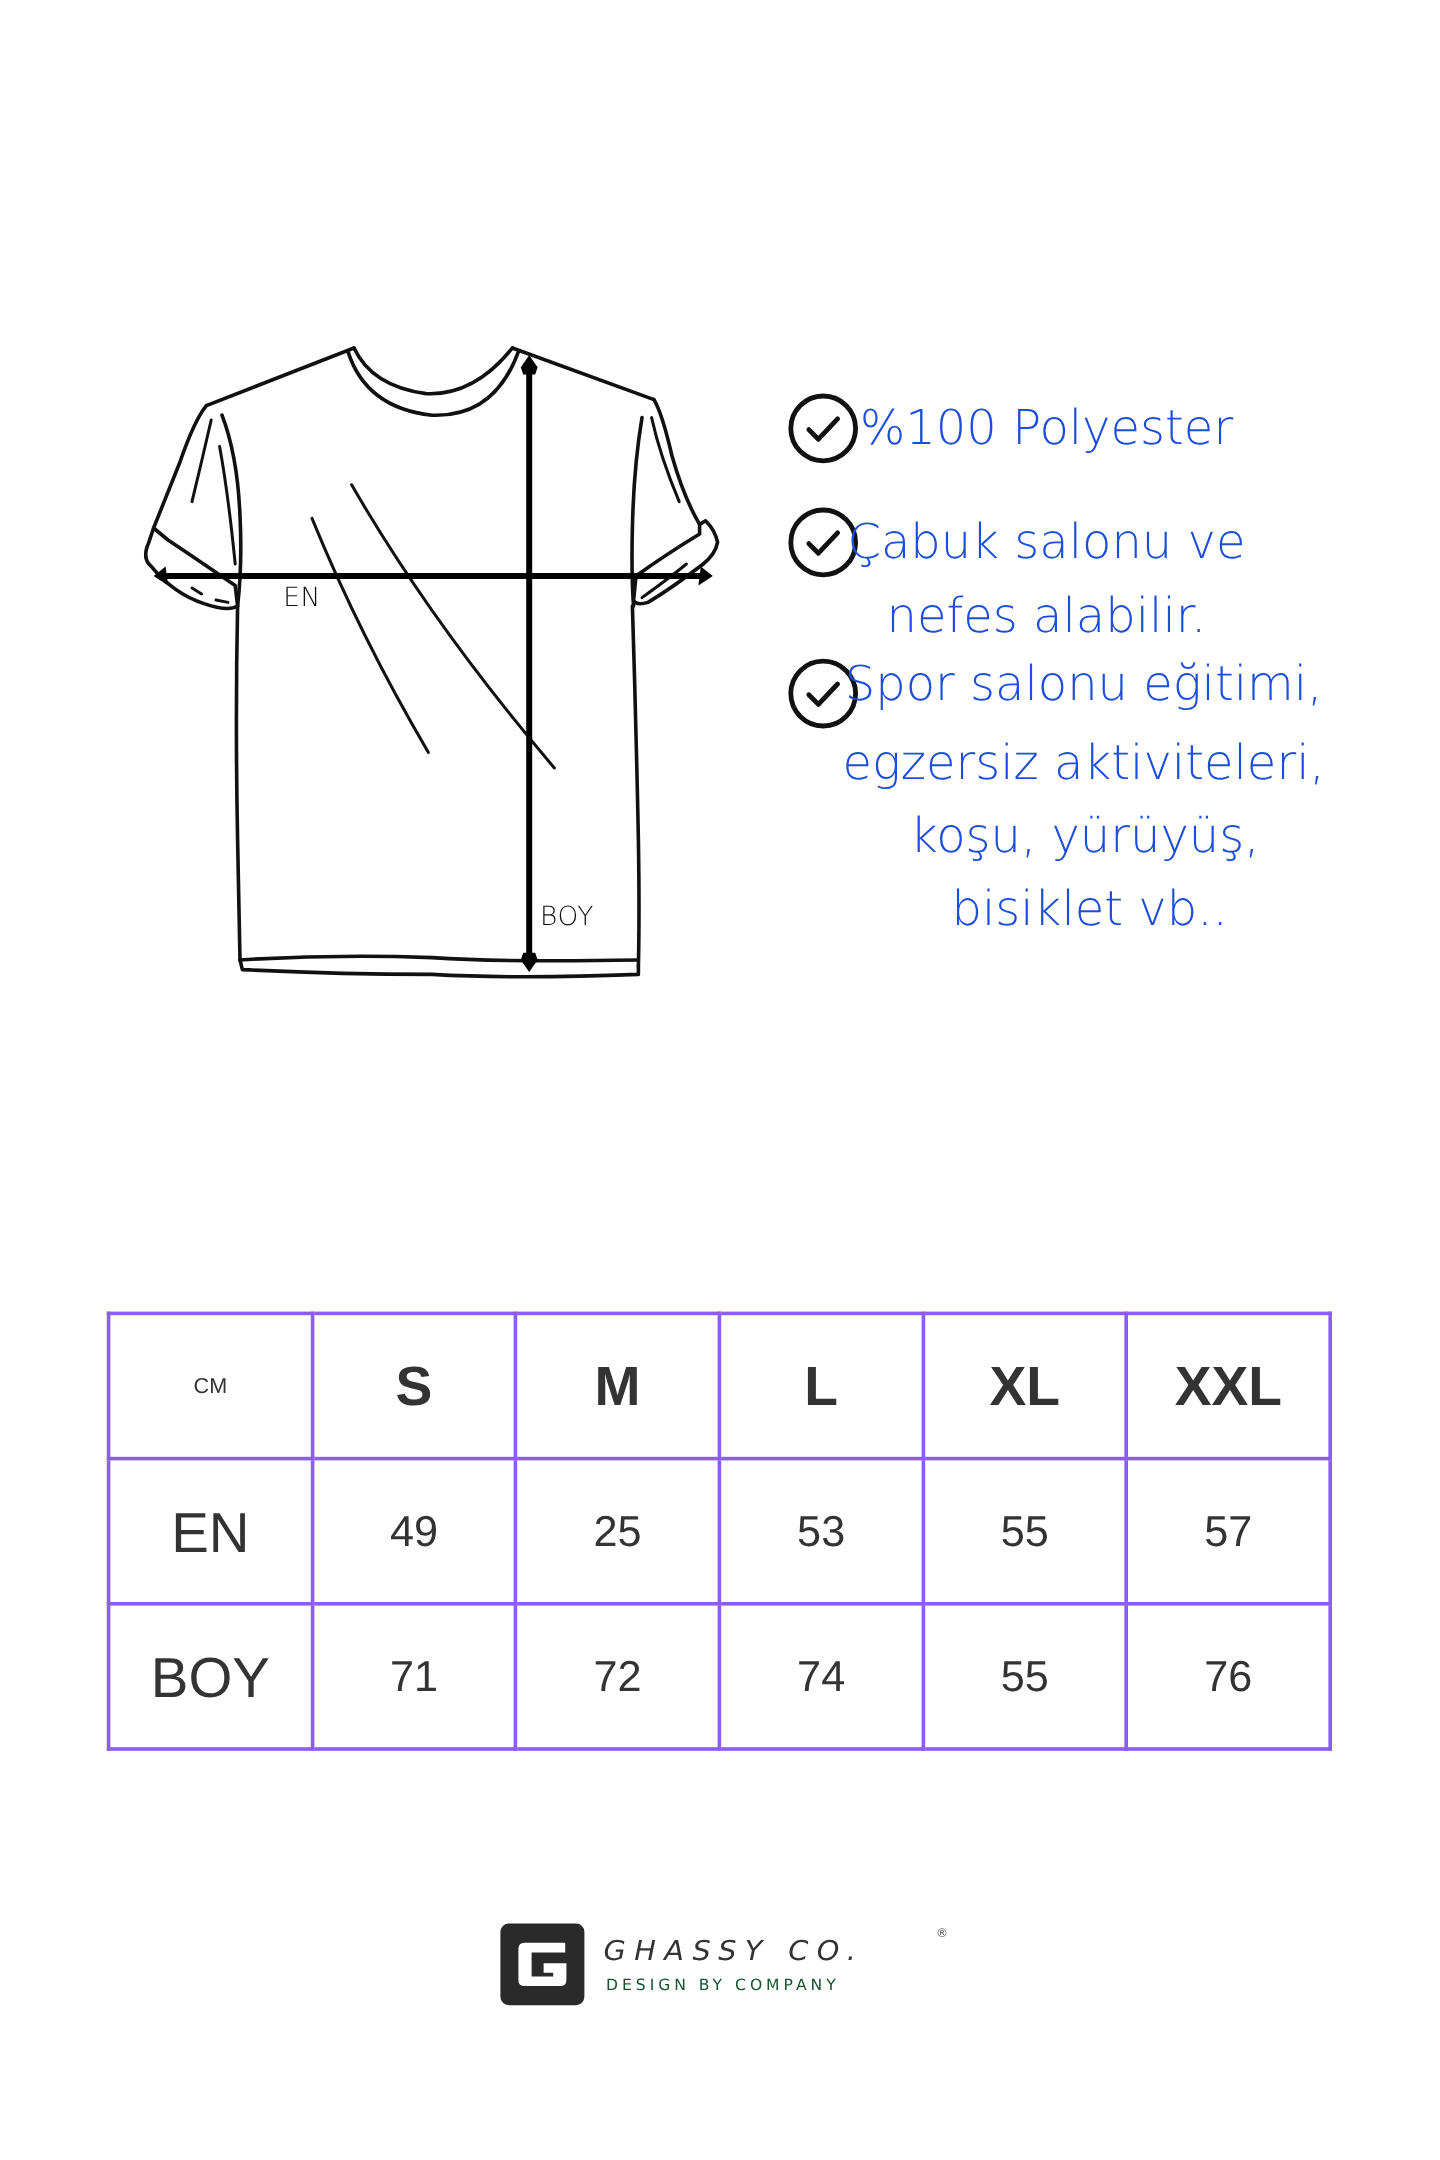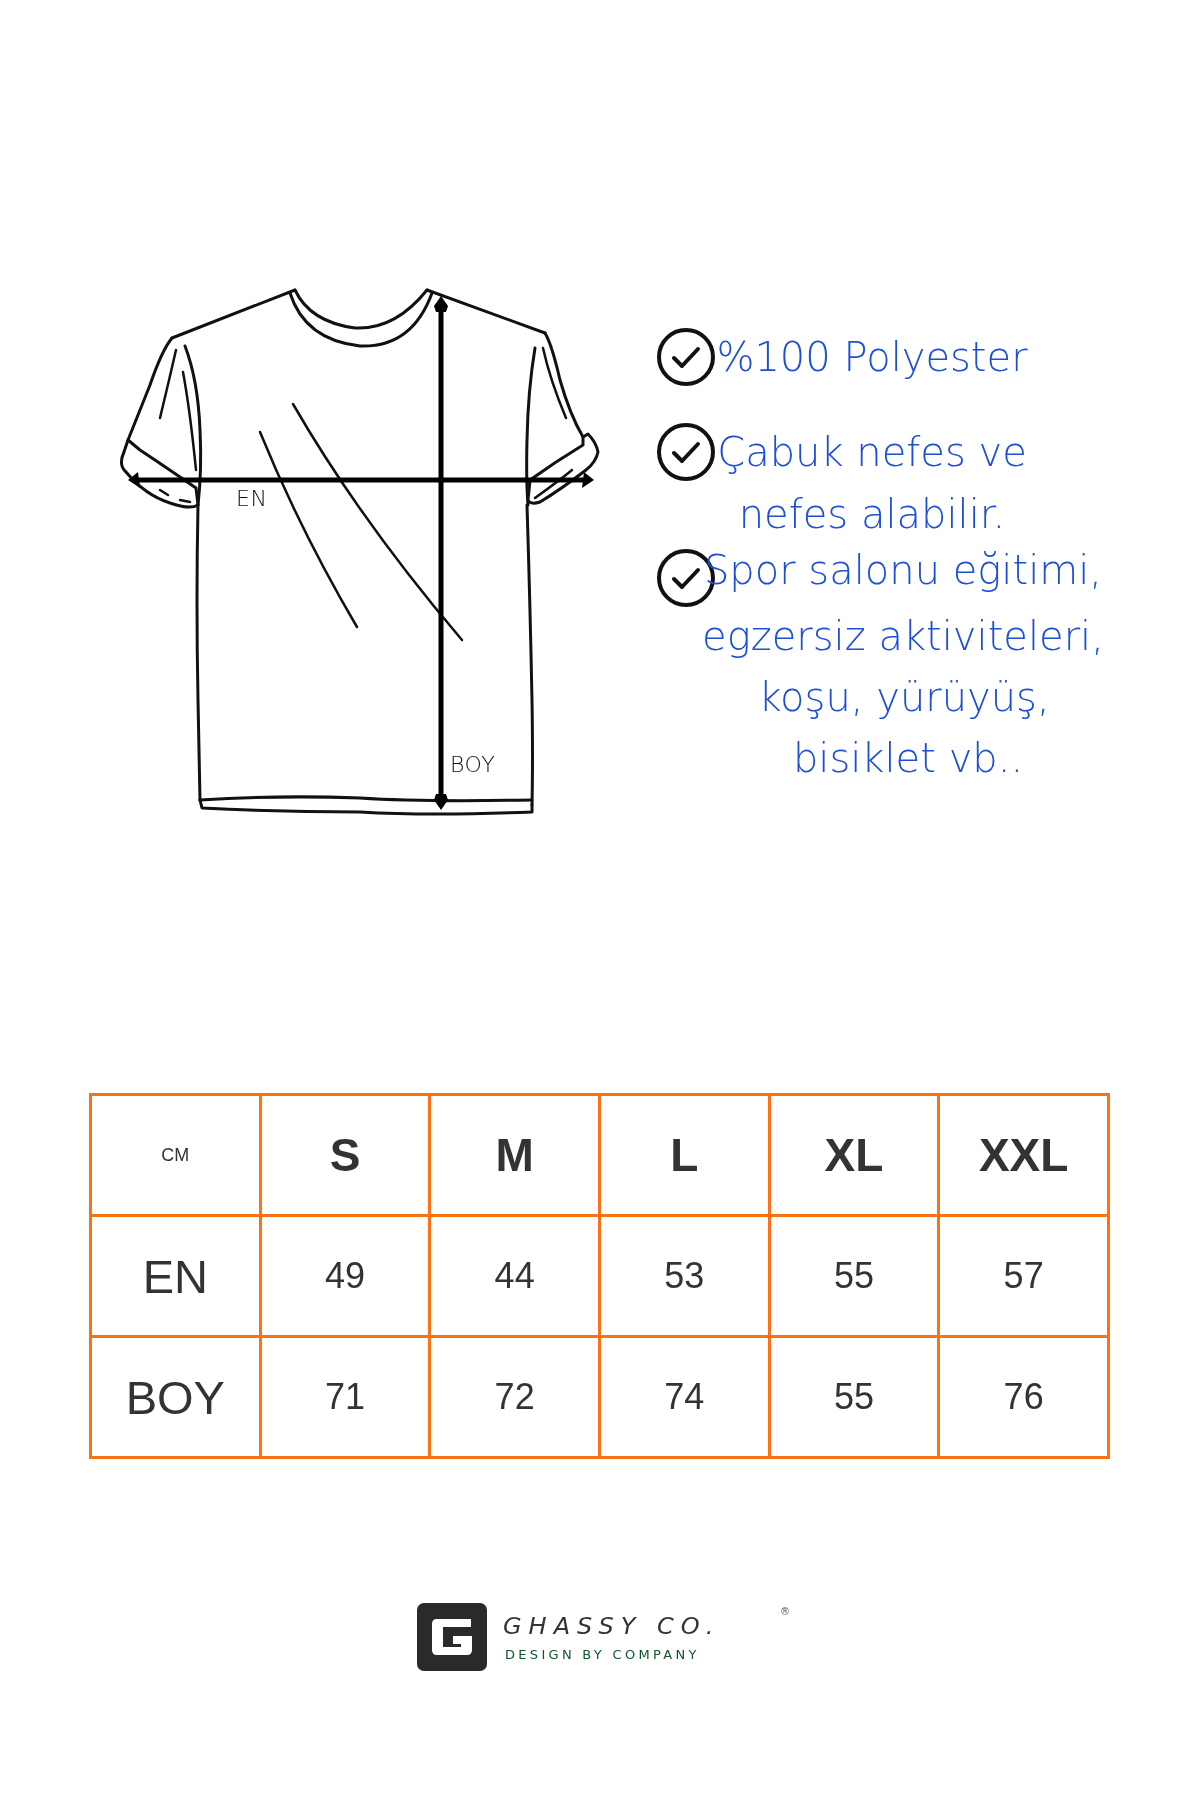--- a/index.html
+++ b/index.html
@@ -8,21 +8,21 @@
   
   #shirt-svg { position:absolute; left:0; top:0; }
   .dim-label { position:absolute; font-family:"DejaVu Sans", sans-serif; font-size:22px; color:#111; letter-spacing:0.5px; font-weight:300; }
 
   
   .check { position:absolute; width:60px; height:60px; }
   .feat-line { position:absolute; font-family:"DejaVu Sans", sans-serif; font-size:40px; font-weight:300; color:#1d4ed8; white-space:nowrap; transform:translateX(-50%); line-height:48px; }
 
   
   .size-table { position:absolute; left:89px; top:1093px; width:1021px; height:355px; border-collapse:collapse; table-layout:fixed; }
-  .size-table td { border:3px solid #f97316; text-align:center; vertical-align:middle; color:#333; font-family:"Liberation Sans", sans-serif; padding:0; height:118px; }
+  .size-table td { border:3px solid #8b5cf6; text-align:center; vertical-align:middle; color:#333; font-family:"Liberation Sans", sans-serif; padding:0; height:118px; }
   .size-table td.unit { font-size:18px; }
   .size-table td.size-head { font-size:46px; font-weight:bold; }
   .size-table td.row-head { font-size:47px; }
   .size-table td.val { font-size:36px; }
 
   
   .logo-box { position:absolute; left:417px; top:1603px; width:70px; height:68px; background:#2a2a2a; border-radius:7px; }
   .logo-g { position:absolute; left:0; top:0; width:70px; height:68px; }
   .logo-name { position:absolute; left:503px; top:1612px; font-family:"DejaVu Sans", sans-serif; font-style:italic; font-weight:200; font-size:24px; letter-spacing:7px; color:#333; white-space:nowrap; transform:scaleY(0.95); }
   .logo-tag { position:absolute; left:505px; top:1647px; font-family:"DejaVu Sans", sans-serif; font-size:13px; letter-spacing:3.3px; color:#14532d; white-space:nowrap; }
@@ -91,21 +91,21 @@
       <circle cx="30" cy="30" r="27" fill="none" stroke="#111" stroke-width="4"></circle>
       <path d="M18 31 L26 39 L42 22" fill="none" stroke="#111" stroke-width="4" stroke-linecap="round" stroke-linejoin="round"></path>
     </svg>
     <span class="feat-line" style="left:872px; top:333px;">%100 Polyester</span>
   </div>
   <div>
     <svg class="check" style="left:656px; top:422px;" viewBox="0 0 60 60">
       <circle cx="30" cy="30" r="27" fill="none" stroke="#111" stroke-width="4"></circle>
       <path d="M18 31 L26 39 L42 22" fill="none" stroke="#111" stroke-width="4" stroke-linecap="round" stroke-linejoin="round"></path>
     </svg>
-    <span class="feat-line" style="left:872px; top:428px;">Çabuk nefes ve</span>
+    <span class="feat-line" style="left:872px; top:428px;">Çabuk salonu ve</span>
     <span class="feat-line" style="left:872px; top:490px;text-align:right;">nefes alabilir.</span>
   </div>
   <div>
     <svg class="check" style="left:656px; top:548px;" viewBox="0 0 60 60">
       <circle cx="30" cy="30" r="27" fill="none" stroke="#111" stroke-width="4"></circle>
       <path d="M18 31 L26 39 L42 22" fill="none" stroke="#111" stroke-width="4" stroke-linecap="round" stroke-linejoin="round"></path>
     </svg>
     <span class="feat-line" style="left:903px; top:534px;margin-top:12px;">Spor salonu eğitimi,</span>
     <span class="feat-line" style="left:903px; top:612px;">egzersiz aktiviteleri,</span>
     <span class="feat-line" style="left:904px; top:673px;">koşu, yürüyüş,</span>
@@ -119,21 +119,21 @@
     <td class="unit">CM</td>
     <td class="size-head">S</td>
     <td class="size-head">M</td>
     <td class="size-head">L</td>
     <td class="size-head">XL</td>
     <td class="size-head">XXL</td>
   </tr>
   <tr>
     <td class="row-head">EN</td>
     <td class="val">49</td>
-    <td class="val">44</td>
+    <td class="val">25</td>
     <td class="val">53</td>
     <td class="val">55</td>
     <td class="val">57</td>
   </tr>
   <tr>
     <td class="row-head">BOY</td>
     <td class="val">71</td>
     <td class="val">72</td>
     <td class="val">74</td>
     <td class="val">55</td>

